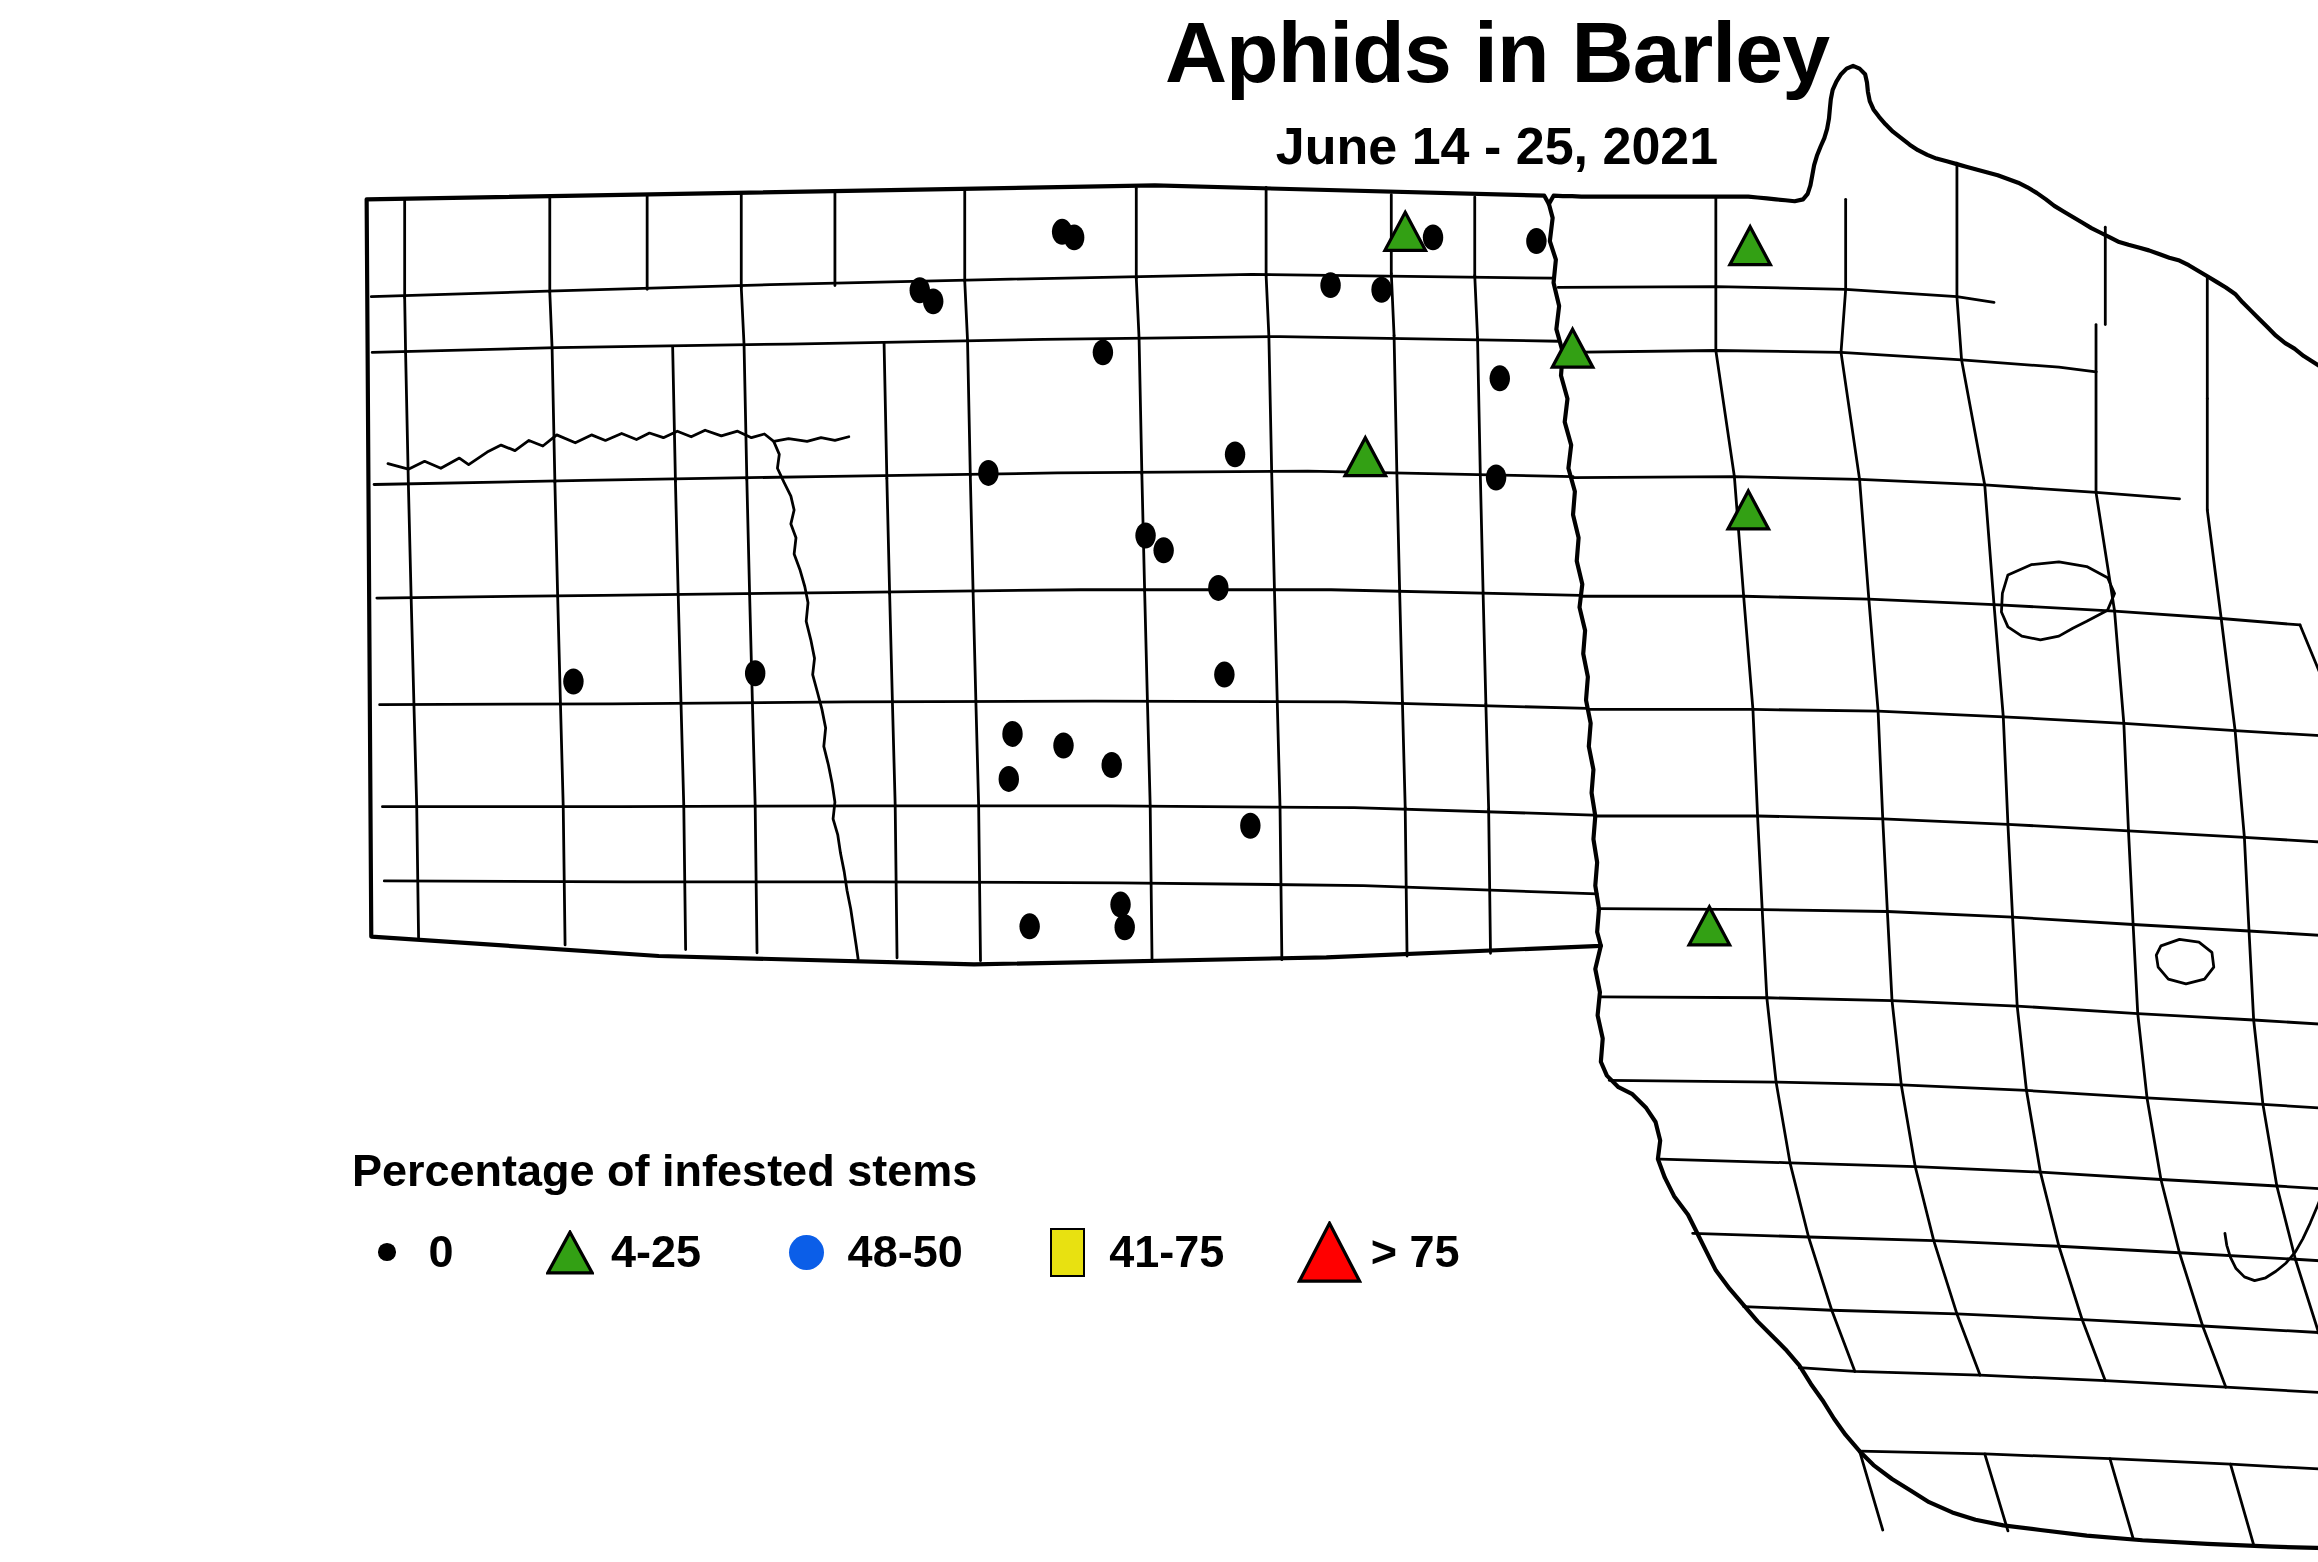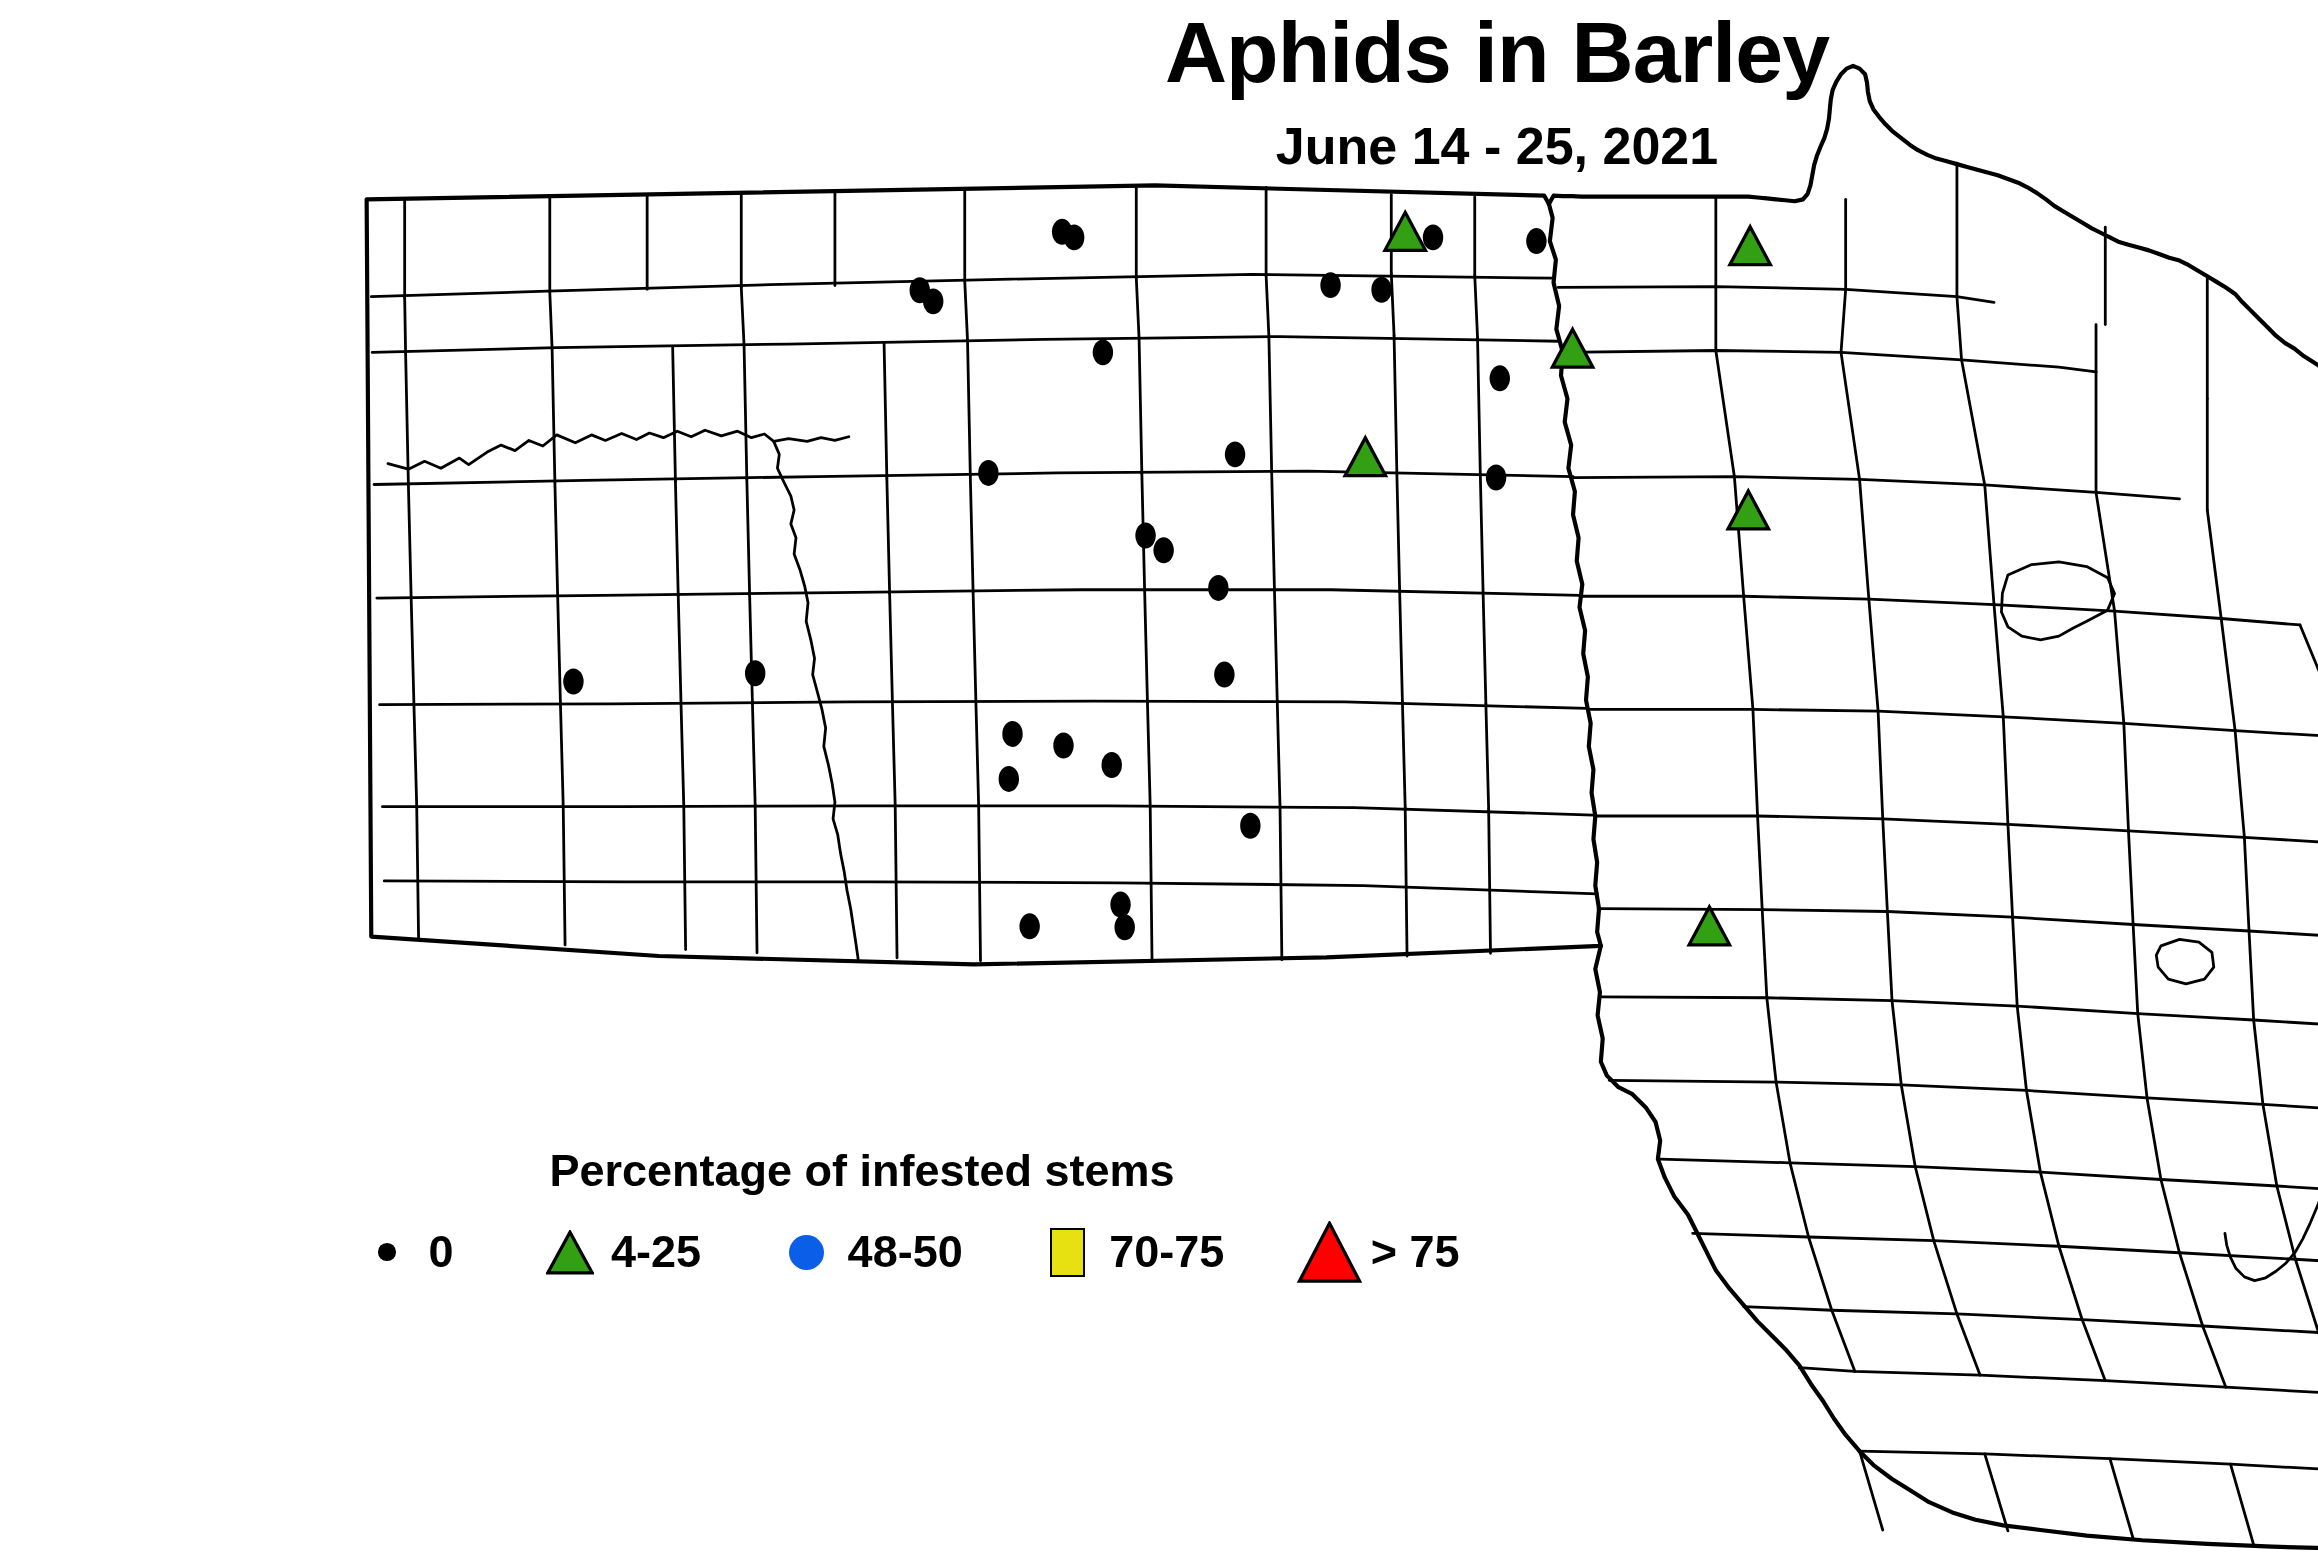--- a/index.html
+++ b/index.html
@@ -54,21 +54,21 @@
     left: 352px;
     top: 1145px;
     width: 1391px;
     height: 153px;
   }
   .legend-title {
     position: absolute;
     left: 0;
     top: 0;
     width: 1020px;
-    text-align: center;
+    text-align: left;
     font-size: 45px;
     font-weight: bold;
     color: #000000;
     white-space: nowrap;
   }
   .legend-row {
     position: absolute;
     left: 0;
     top: 70px;
     height: 74px;
@@ -461,21 +461,21 @@
             <span class="sw-circle-blue"></span>
           </span>
         <span class="legend-label">48-50</span>
       </div>
       <div class="spacer-c"></div>
 
       <div class="legend-item">
         <span class="legend-swatch">
             <span class="sw-square-yellow"></span>
           </span>
-        <span class="legend-label">70-75</span>
+        <span class="legend-label">41-75</span>
       </div>
       <div class="spacer-d"></div>
 
       <div class="legend-item">
         <span class="legend-swatch">
           <svg width="65" height="63" viewBox="0 0 140 136">
               <polygon points="70,5 135,130 5,130" fill="#FF0000" stroke="#000000" stroke-width="7"></polygon>
             </svg>
         </span>
         <span class="legend-label">&gt; 75</span>

